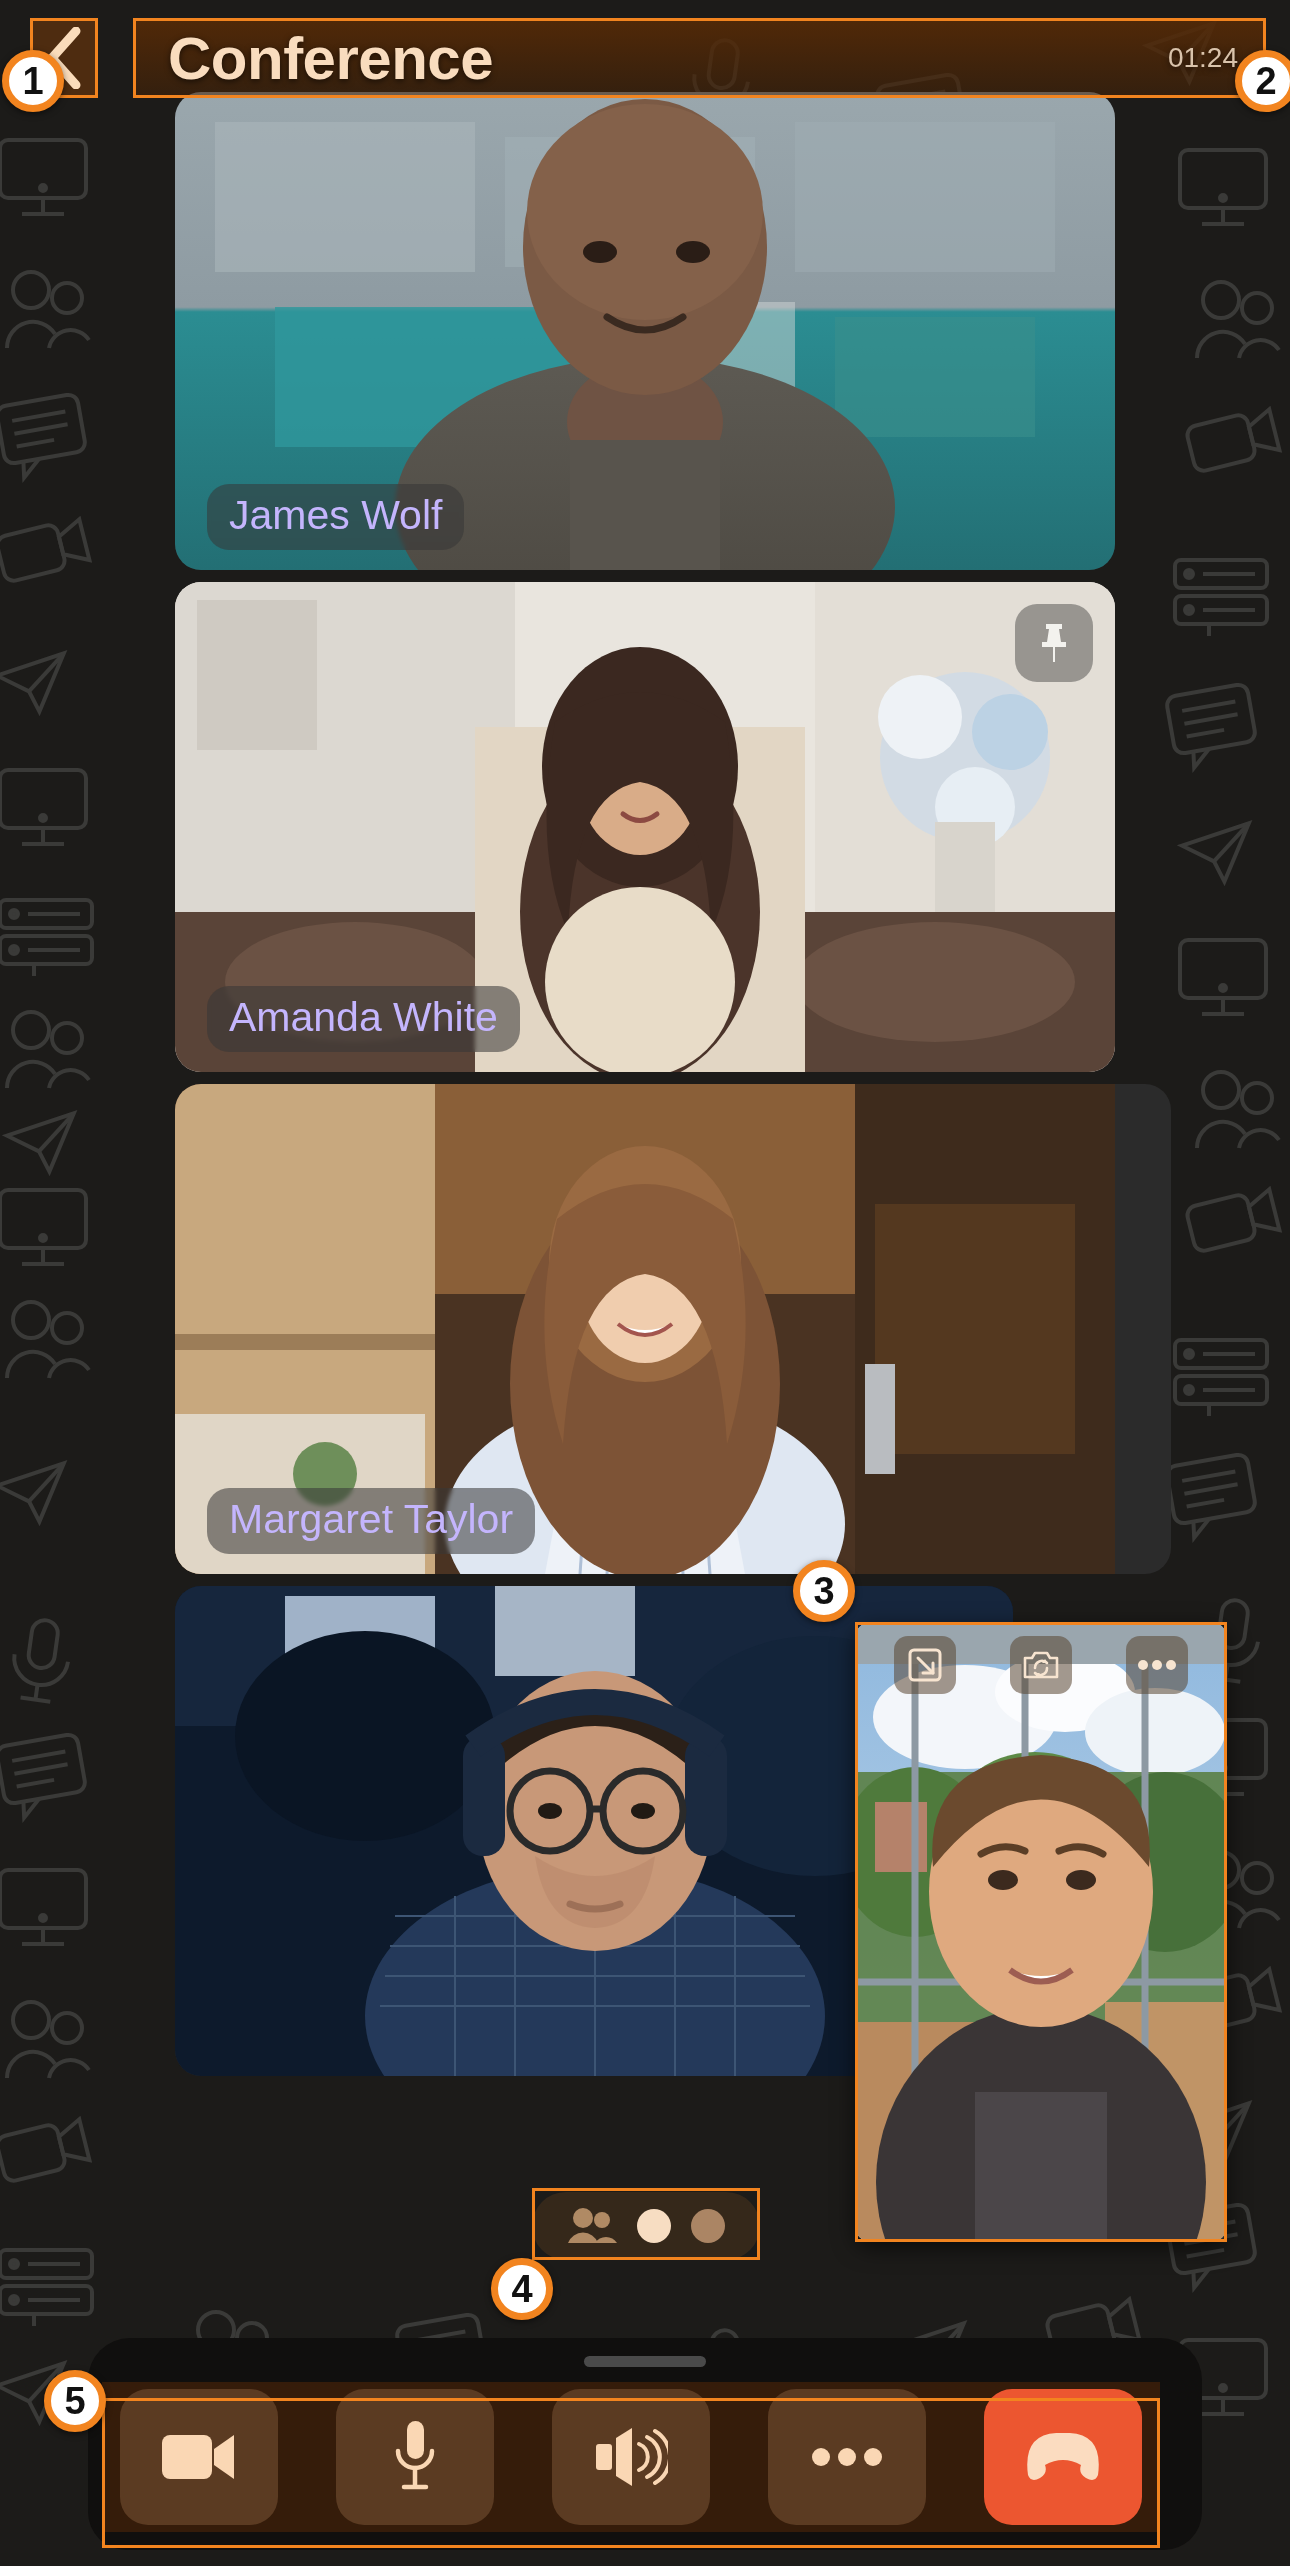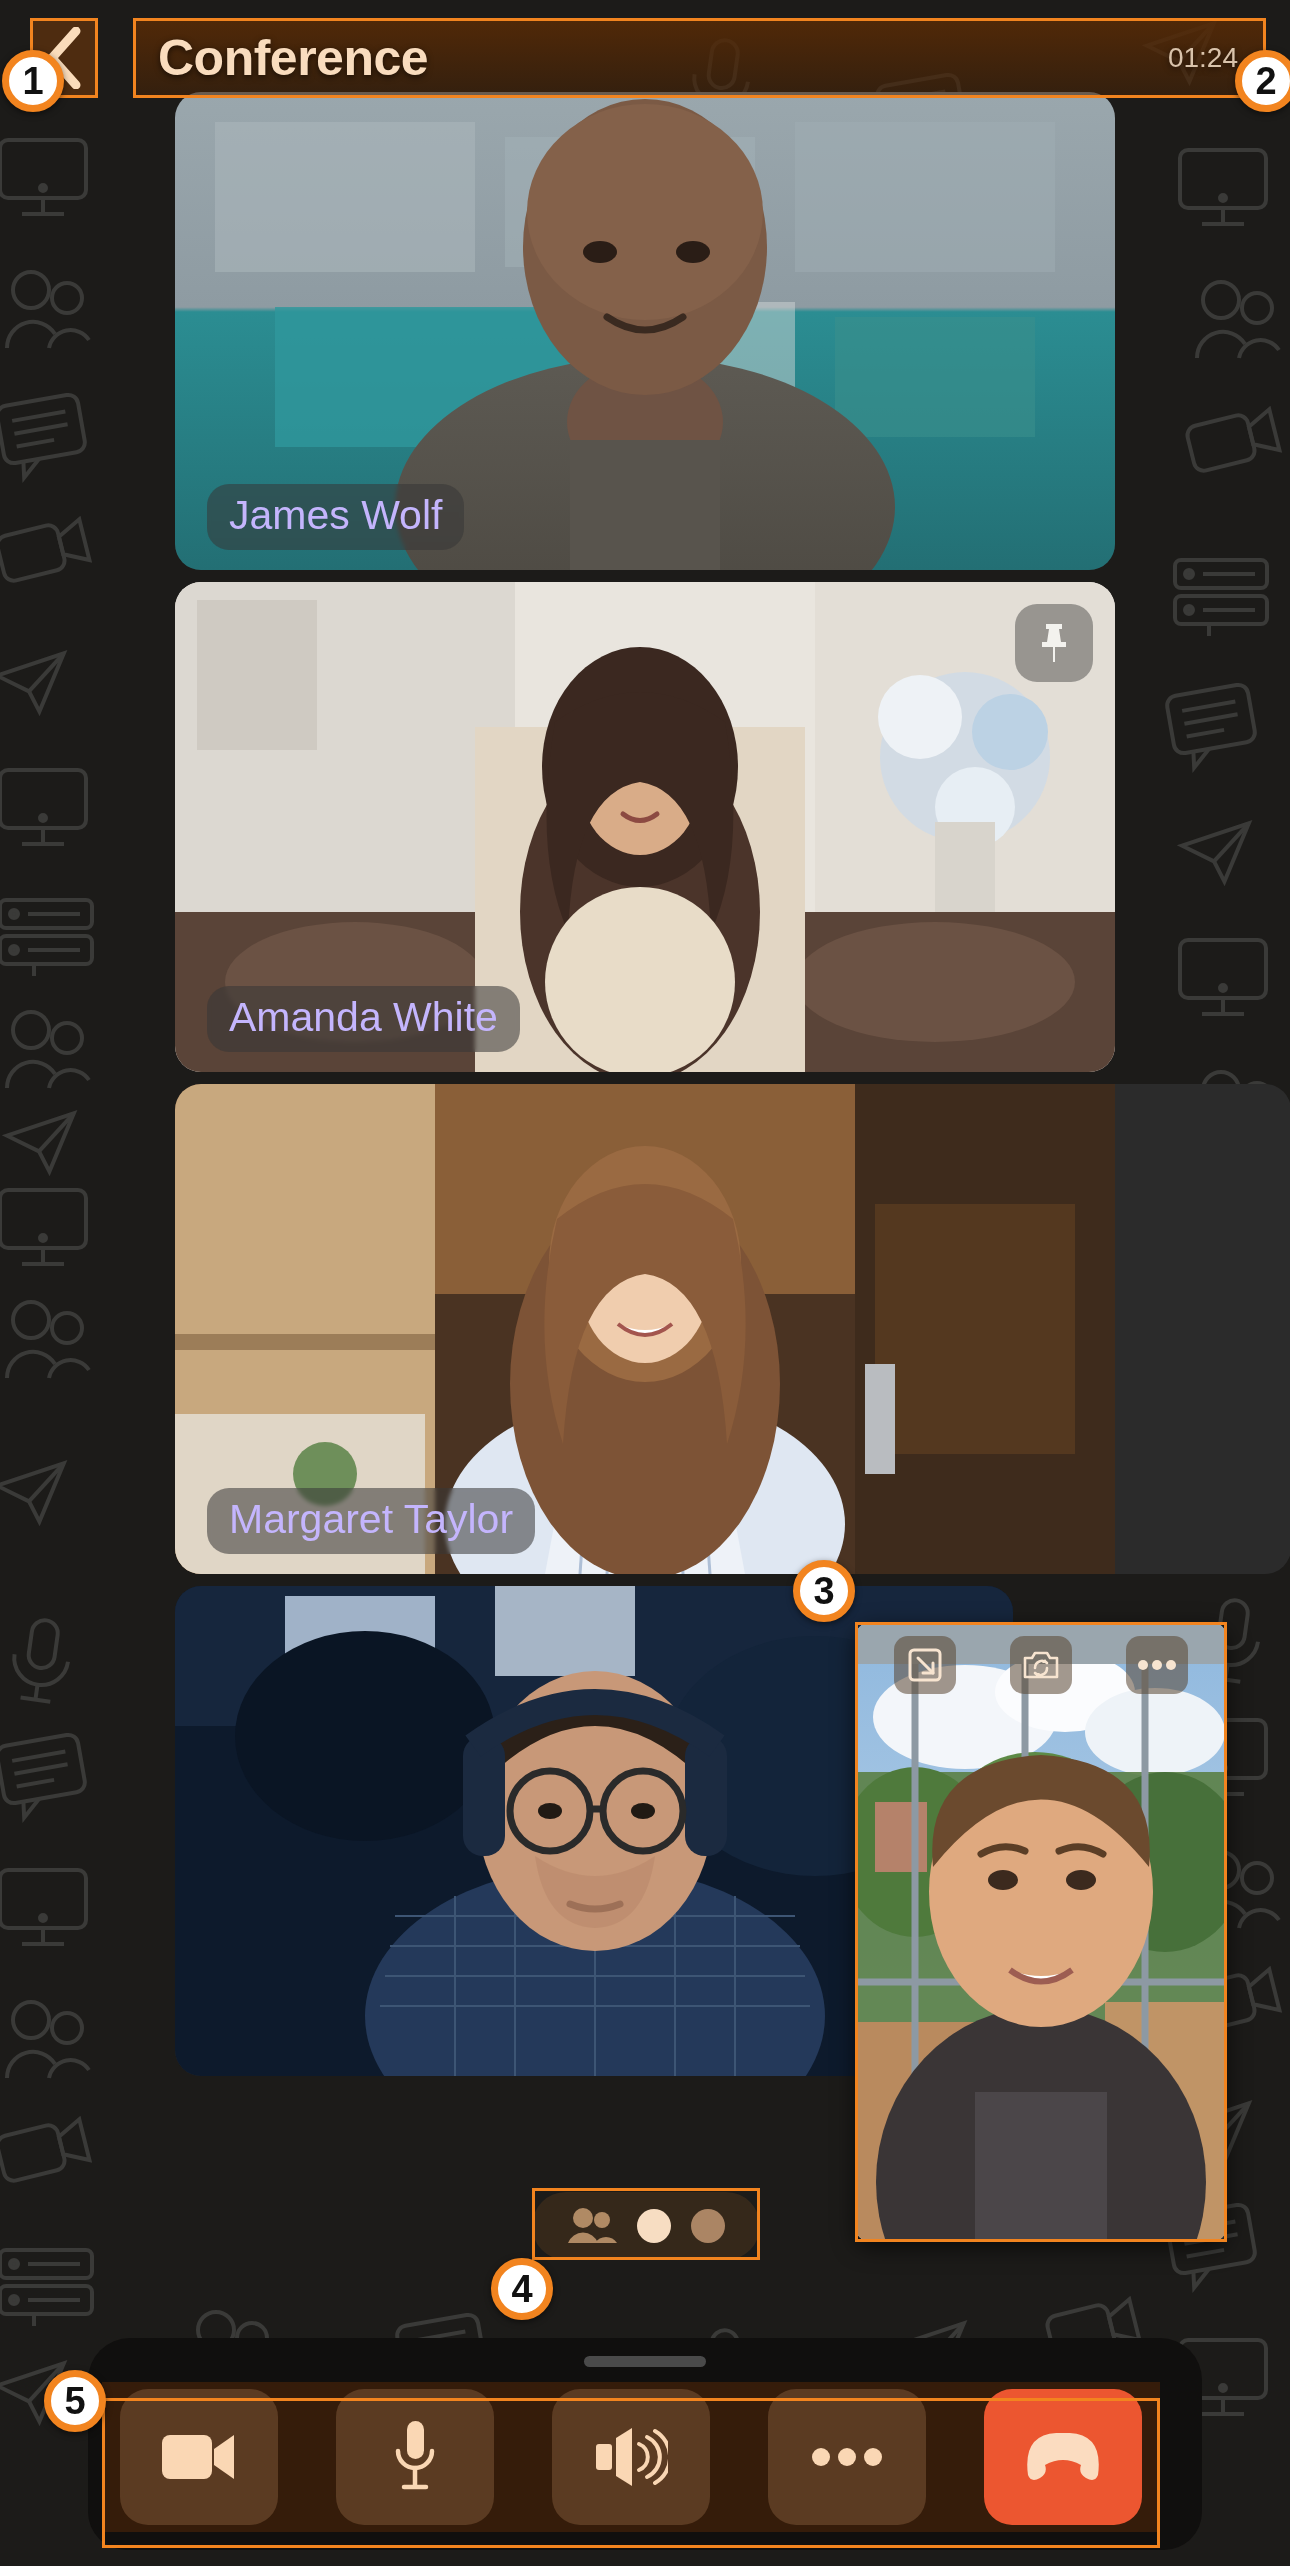--- a/index.html
+++ b/index.html
@@ -39,22 +39,22 @@
     background:rgba(120,58,10,0.55);
   }
   #back-btn svg { display:block; }
   #title-bar {
     position:absolute; left:133px; top:0;
     width:1133px; height:80px;
     background:linear-gradient(180deg, rgba(86,42,6,0.92) 0%, rgba(70,35,6,0.55) 100%);
     display:flex; align-items:center;
   }
   #conference-title {
-    font-size:50px; font-weight:bold; color:#f9dcbe;
-    margin-left:25px; letter-spacing:-0.5px;
+    font-size:60px; font-weight:bold; color:#f9dcbe;
+    margin-left:35px; letter-spacing:-0.5px;
     text-shadow:0 2px 6px rgba(0,0,0,0.6);
     text-align:right;
   }
   #call-timer {
     margin-left:auto; margin-right:28px;
     font-size:28px; color:#d9c3ab; font-weight:normal;
     text-shadow:0 2px 6px rgba(0,0,0,0.6);
   }
 
   
@@ -335,21 +335,21 @@
         </svg>
       </div>
       <div class="pin-badge">
         <svg width="48" height="48" viewBox="0 0 48 48">
           <path d="M16 5 h16 v5 h-3 l2 13 h5 v5 h-11 v15 h-2 v-15 h-11 v-5 h5 l2 -13 h-3 Z" fill="#f3f2ee"></path>
         </svg>
       </div>
       <div class="name-chip">Amanda White</div>
     </div>
 
-    <div class="tile" style="left:175px; top:992px; width:1116px; height:490px;">
+    <div class="tile" style="left:175px; top:992px; width:996px; height:490px;">
       <div class="scene">
         <svg width="940" height="490" viewBox="0 0 940 490" preserveAspectRatio="xMidYMid slice">
           <rect width="940" height="490" fill="#4a3322"></rect>
           <rect x="0" y="0" width="260" height="490" fill="#c8a87e"></rect>
           <rect x="0" y="250" width="260" height="16" fill="#9c7d58"></rect>
           <rect x="260" y="0" width="420" height="210" fill="#8a5f38"></rect>
           <rect x="680" y="0" width="260" height="490" fill="#3e2b1c"></rect>
           <rect x="700" y="120" width="200" height="250" fill="#54381f"></rect>
           <rect x="0" y="330" width="250" height="160" fill="#e0d6c6"></rect>
           <circle cx="150" cy="390" r="32" fill="#6e8f5a"></circle>

